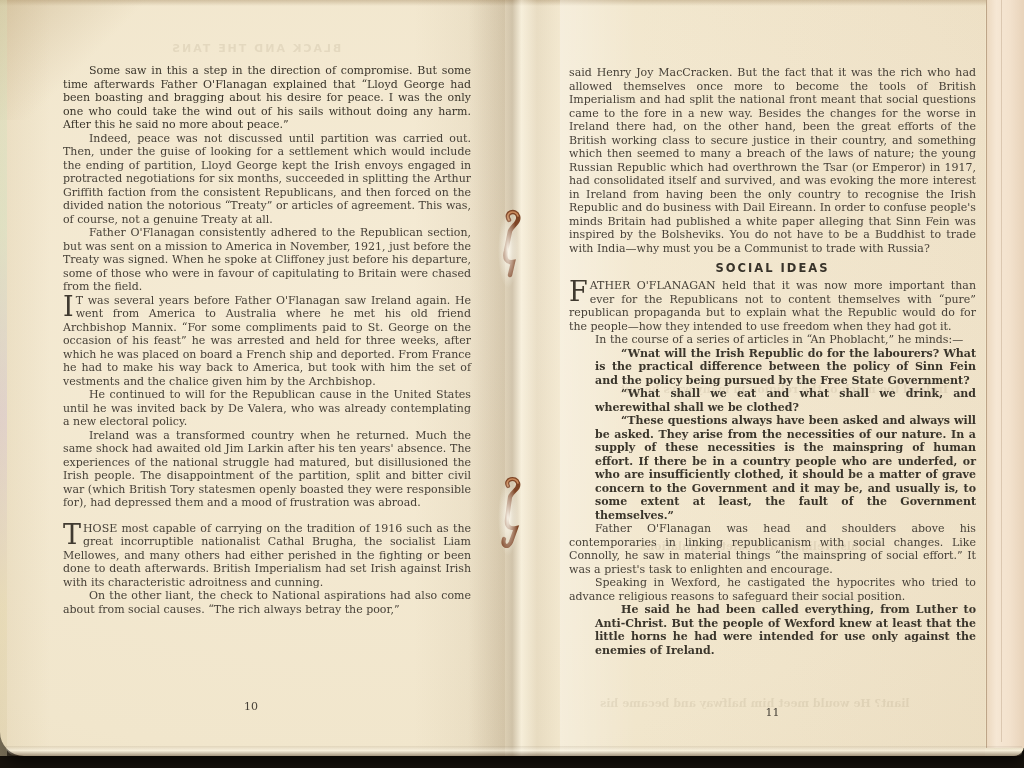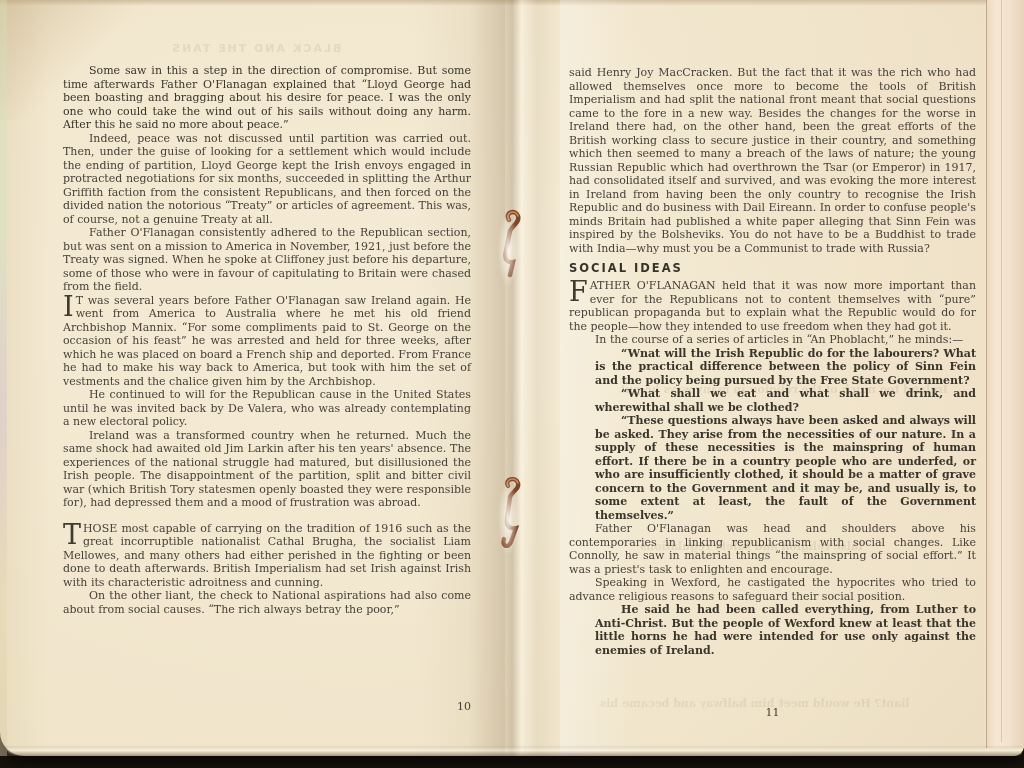--- a/index.html
+++ b/index.html
@@ -44,26 +44,26 @@
 
   
   .col{position:absolute;color:#474138;}
   #col-left {left:63px; top:64px; width:408px;}
   #col-right{left:569px;top:66px; width:407px;}
   .col p{margin:0;font-size:11px;line-height:13.5px;text-align:justify;text-indent:26px;
          color:#474138;}
   .col p.noindent{text-indent:0;}
   .col p.boldpara{font-weight:normal;color:#3a352b;}
   .col p.quote{font-weight:bold;color:#3a352b;margin-left:26px;}
-  .sect-head{margin:6px 0 4px;text-align:left;font-family:"DejaVu Sans",sans-serif;
+  .sect-head{margin:6px 0 4px;text-align:center;font-family:"DejaVu Sans",sans-serif;
          font-weight:bold;font-size:11.5px;letter-spacing:2px;color:#38332a;}
   .sect-gap{height:12px;}
   .dropcap{float:left;font-size:27px;line-height:23px;padding:1px 2px 0 0;color:#403a30;}
   .pagenum{position:absolute;text-align:center;font-size:11px;color:#474138;}
-  #pagenum-left{left:63px;top:700px;width:408px;text-align:right;}
+  #pagenum-left{left:47px;top:700px;width:408px;}
   #pagenum-right{left:569px;top:706px;width:407px;}
 
   
   .ghost{position:absolute;transform:scaleX(-1);filter:blur(.7px);opacity:.12;
          font-weight:bold;color:#7d6c4c;font-size:11px;white-space:nowrap;}
   .ghost.head{font-family:"DejaVu Sans",sans-serif;letter-spacing:2px;}
 </style>
 </head>
 <body>
 

